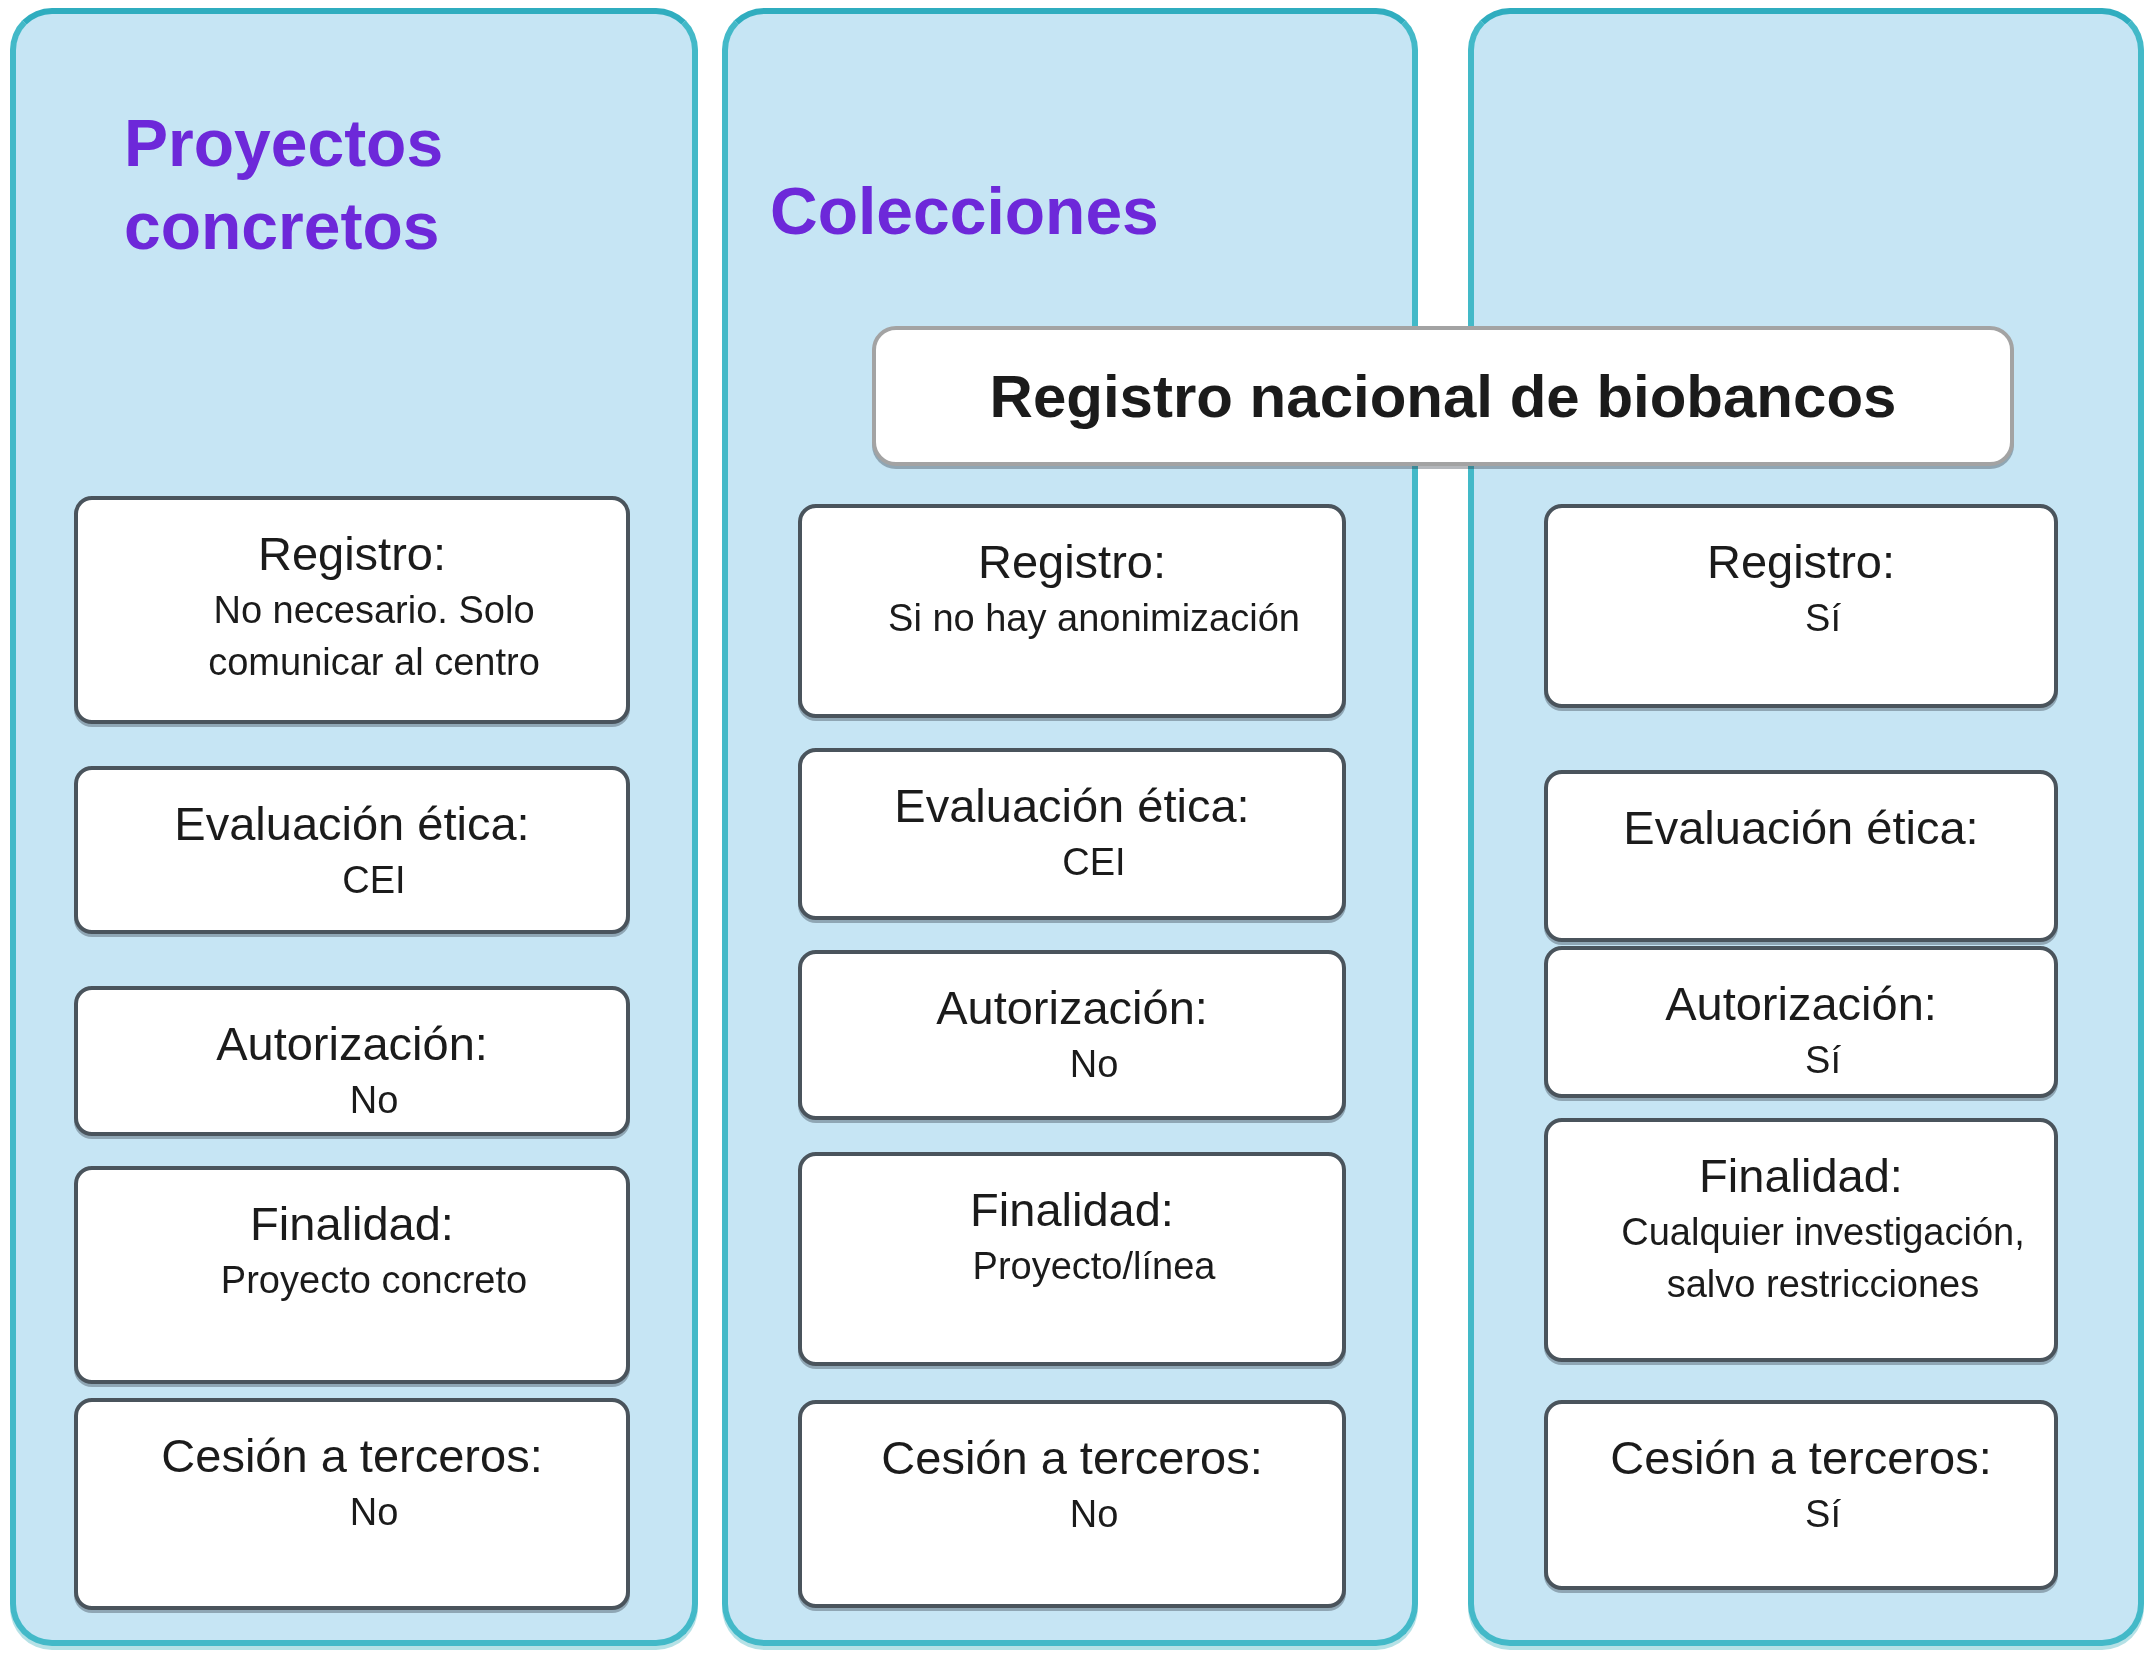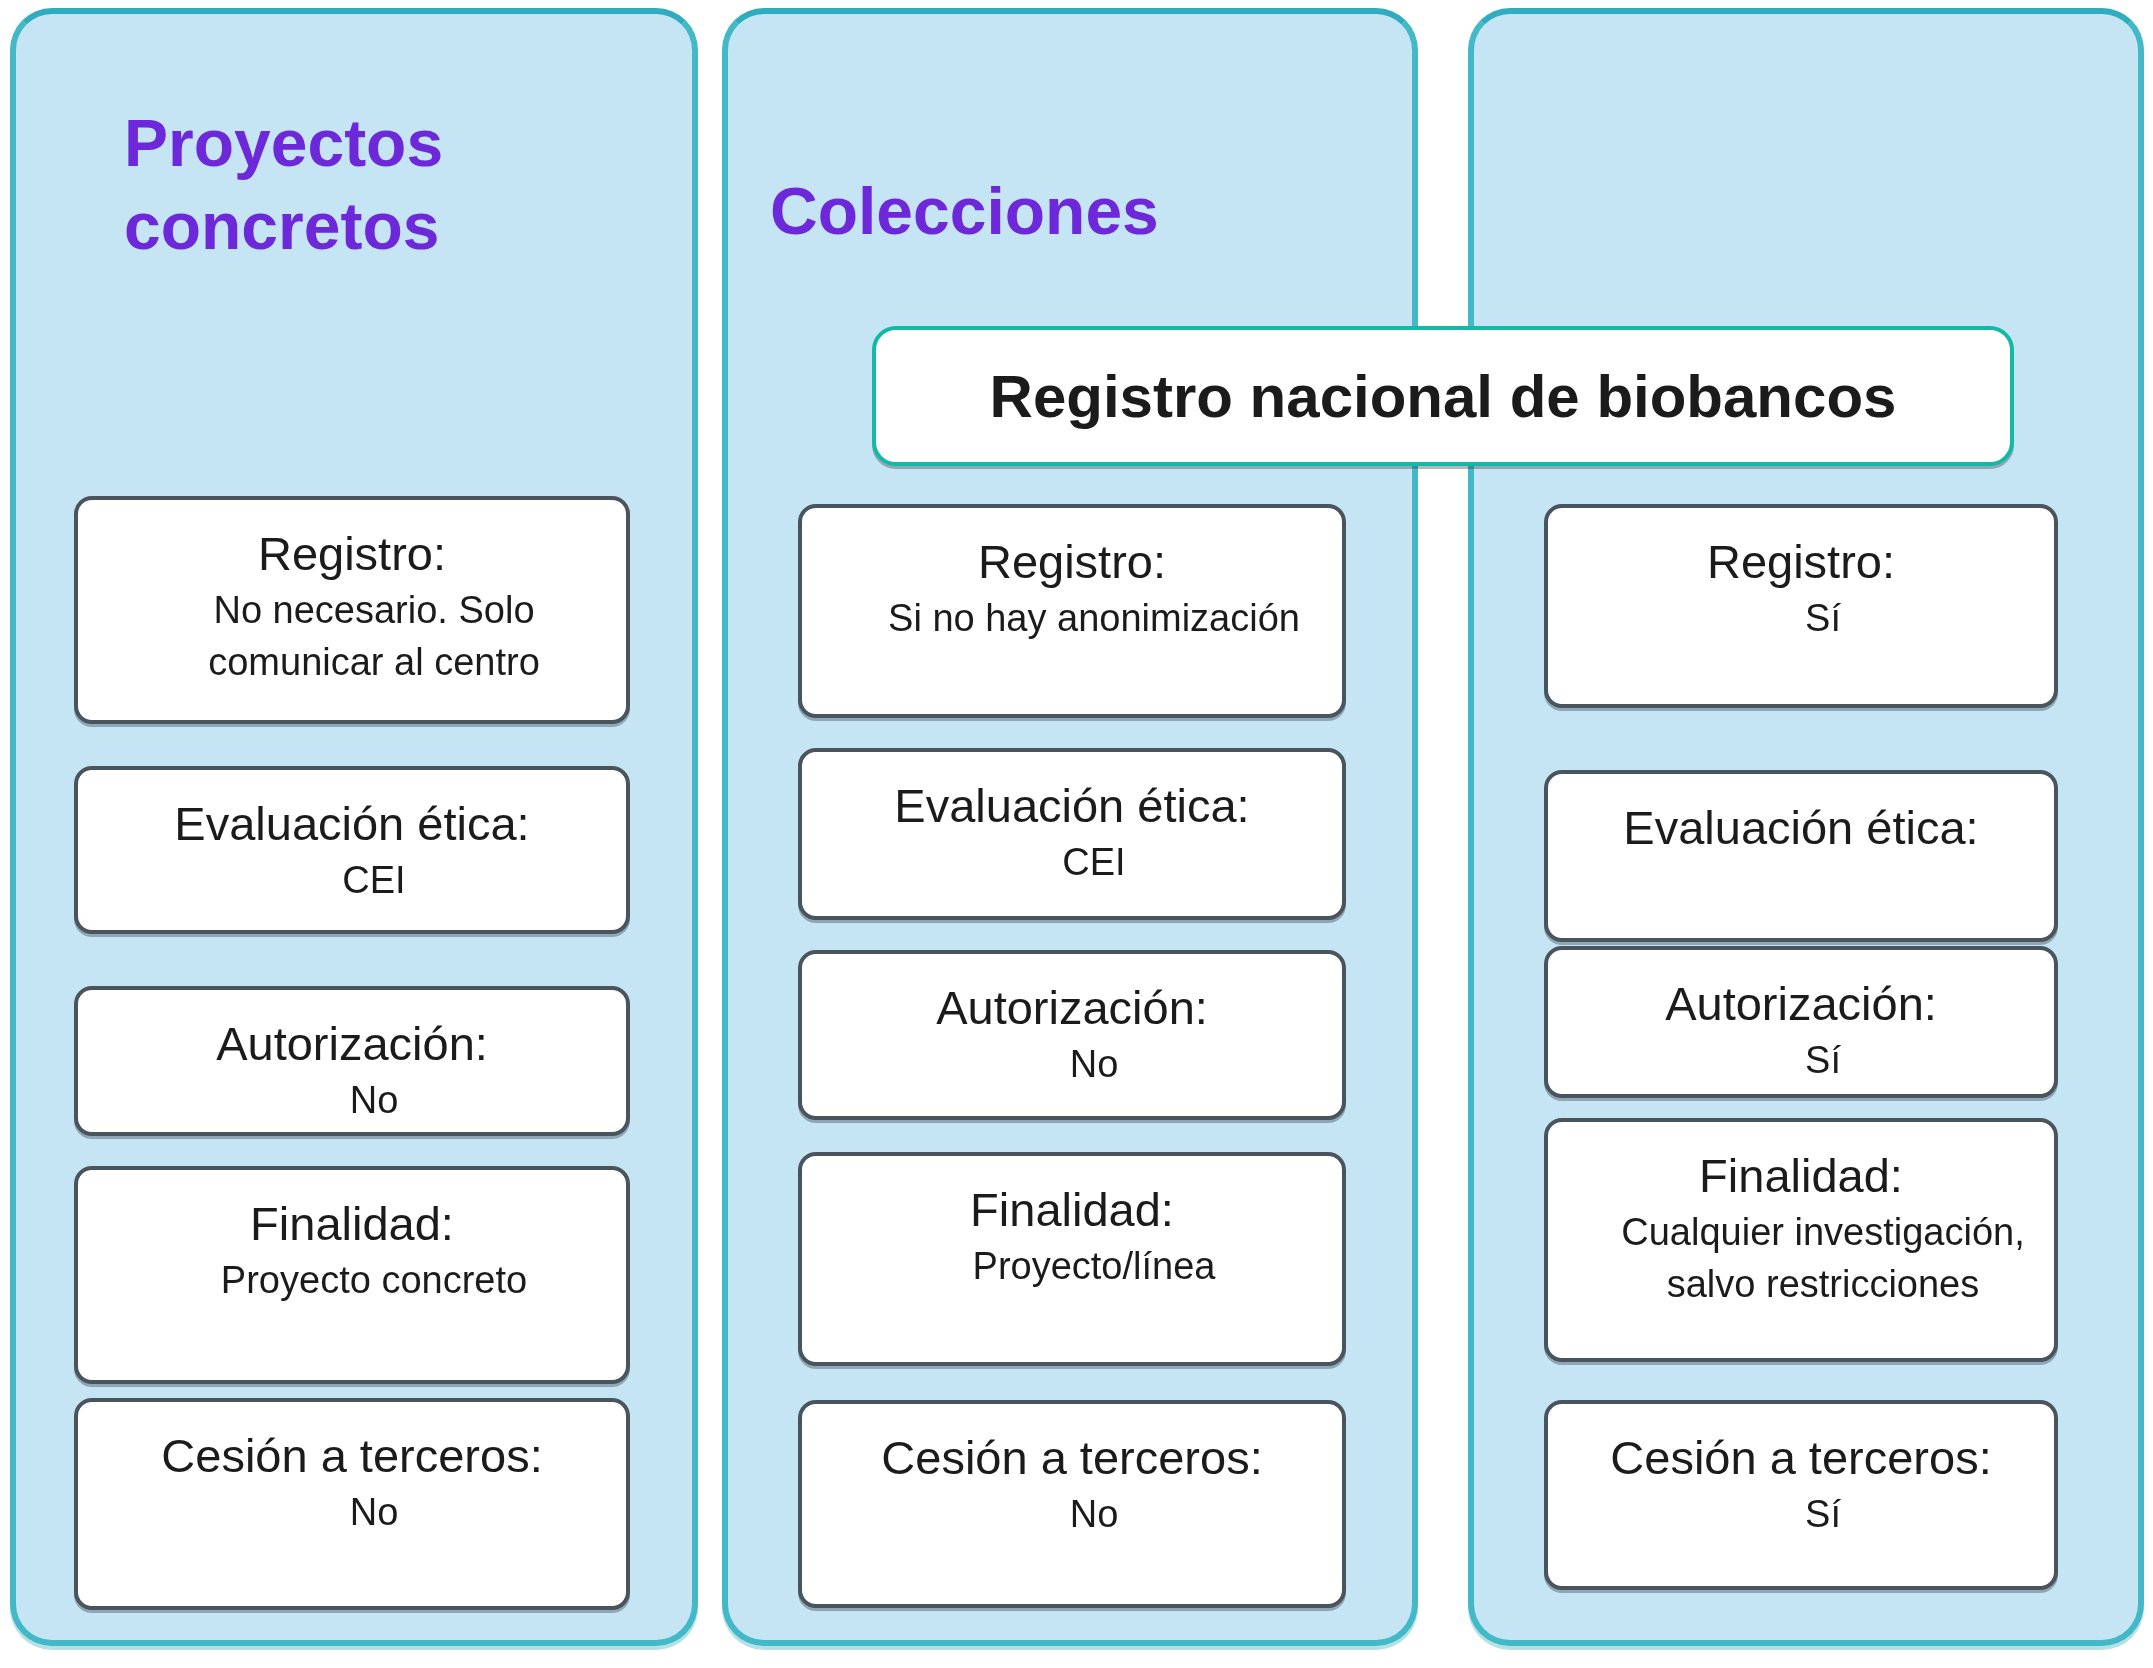--- a/index.html
+++ b/index.html
@@ -91,21 +91,21 @@
   .col-2 .b3 { top: 1104px; height: 244px; left: 70px;  right: 80px; }
   .col-2 .b4 { top: 1386px; height: 190px; left: 70px;  right: 80px; }
 
   .banner {
     position: absolute;
     left: 872px;
     top: 326px;
     width: 1142px;
     height: 140px;
     background: #ffffff;
-    border: 4px solid #14b8a6;
+    border: 4px solid #a3a3a3;
     border-radius: 24px;
     box-sizing: border-box;
     box-shadow: 0 3px 0 rgba(40, 50, 60, 0.35);
     display: flex;
     align-items: center;
     justify-content: center;
     z-index: 5;
     color: #1b1b1b;
   }
   .banner-text {

